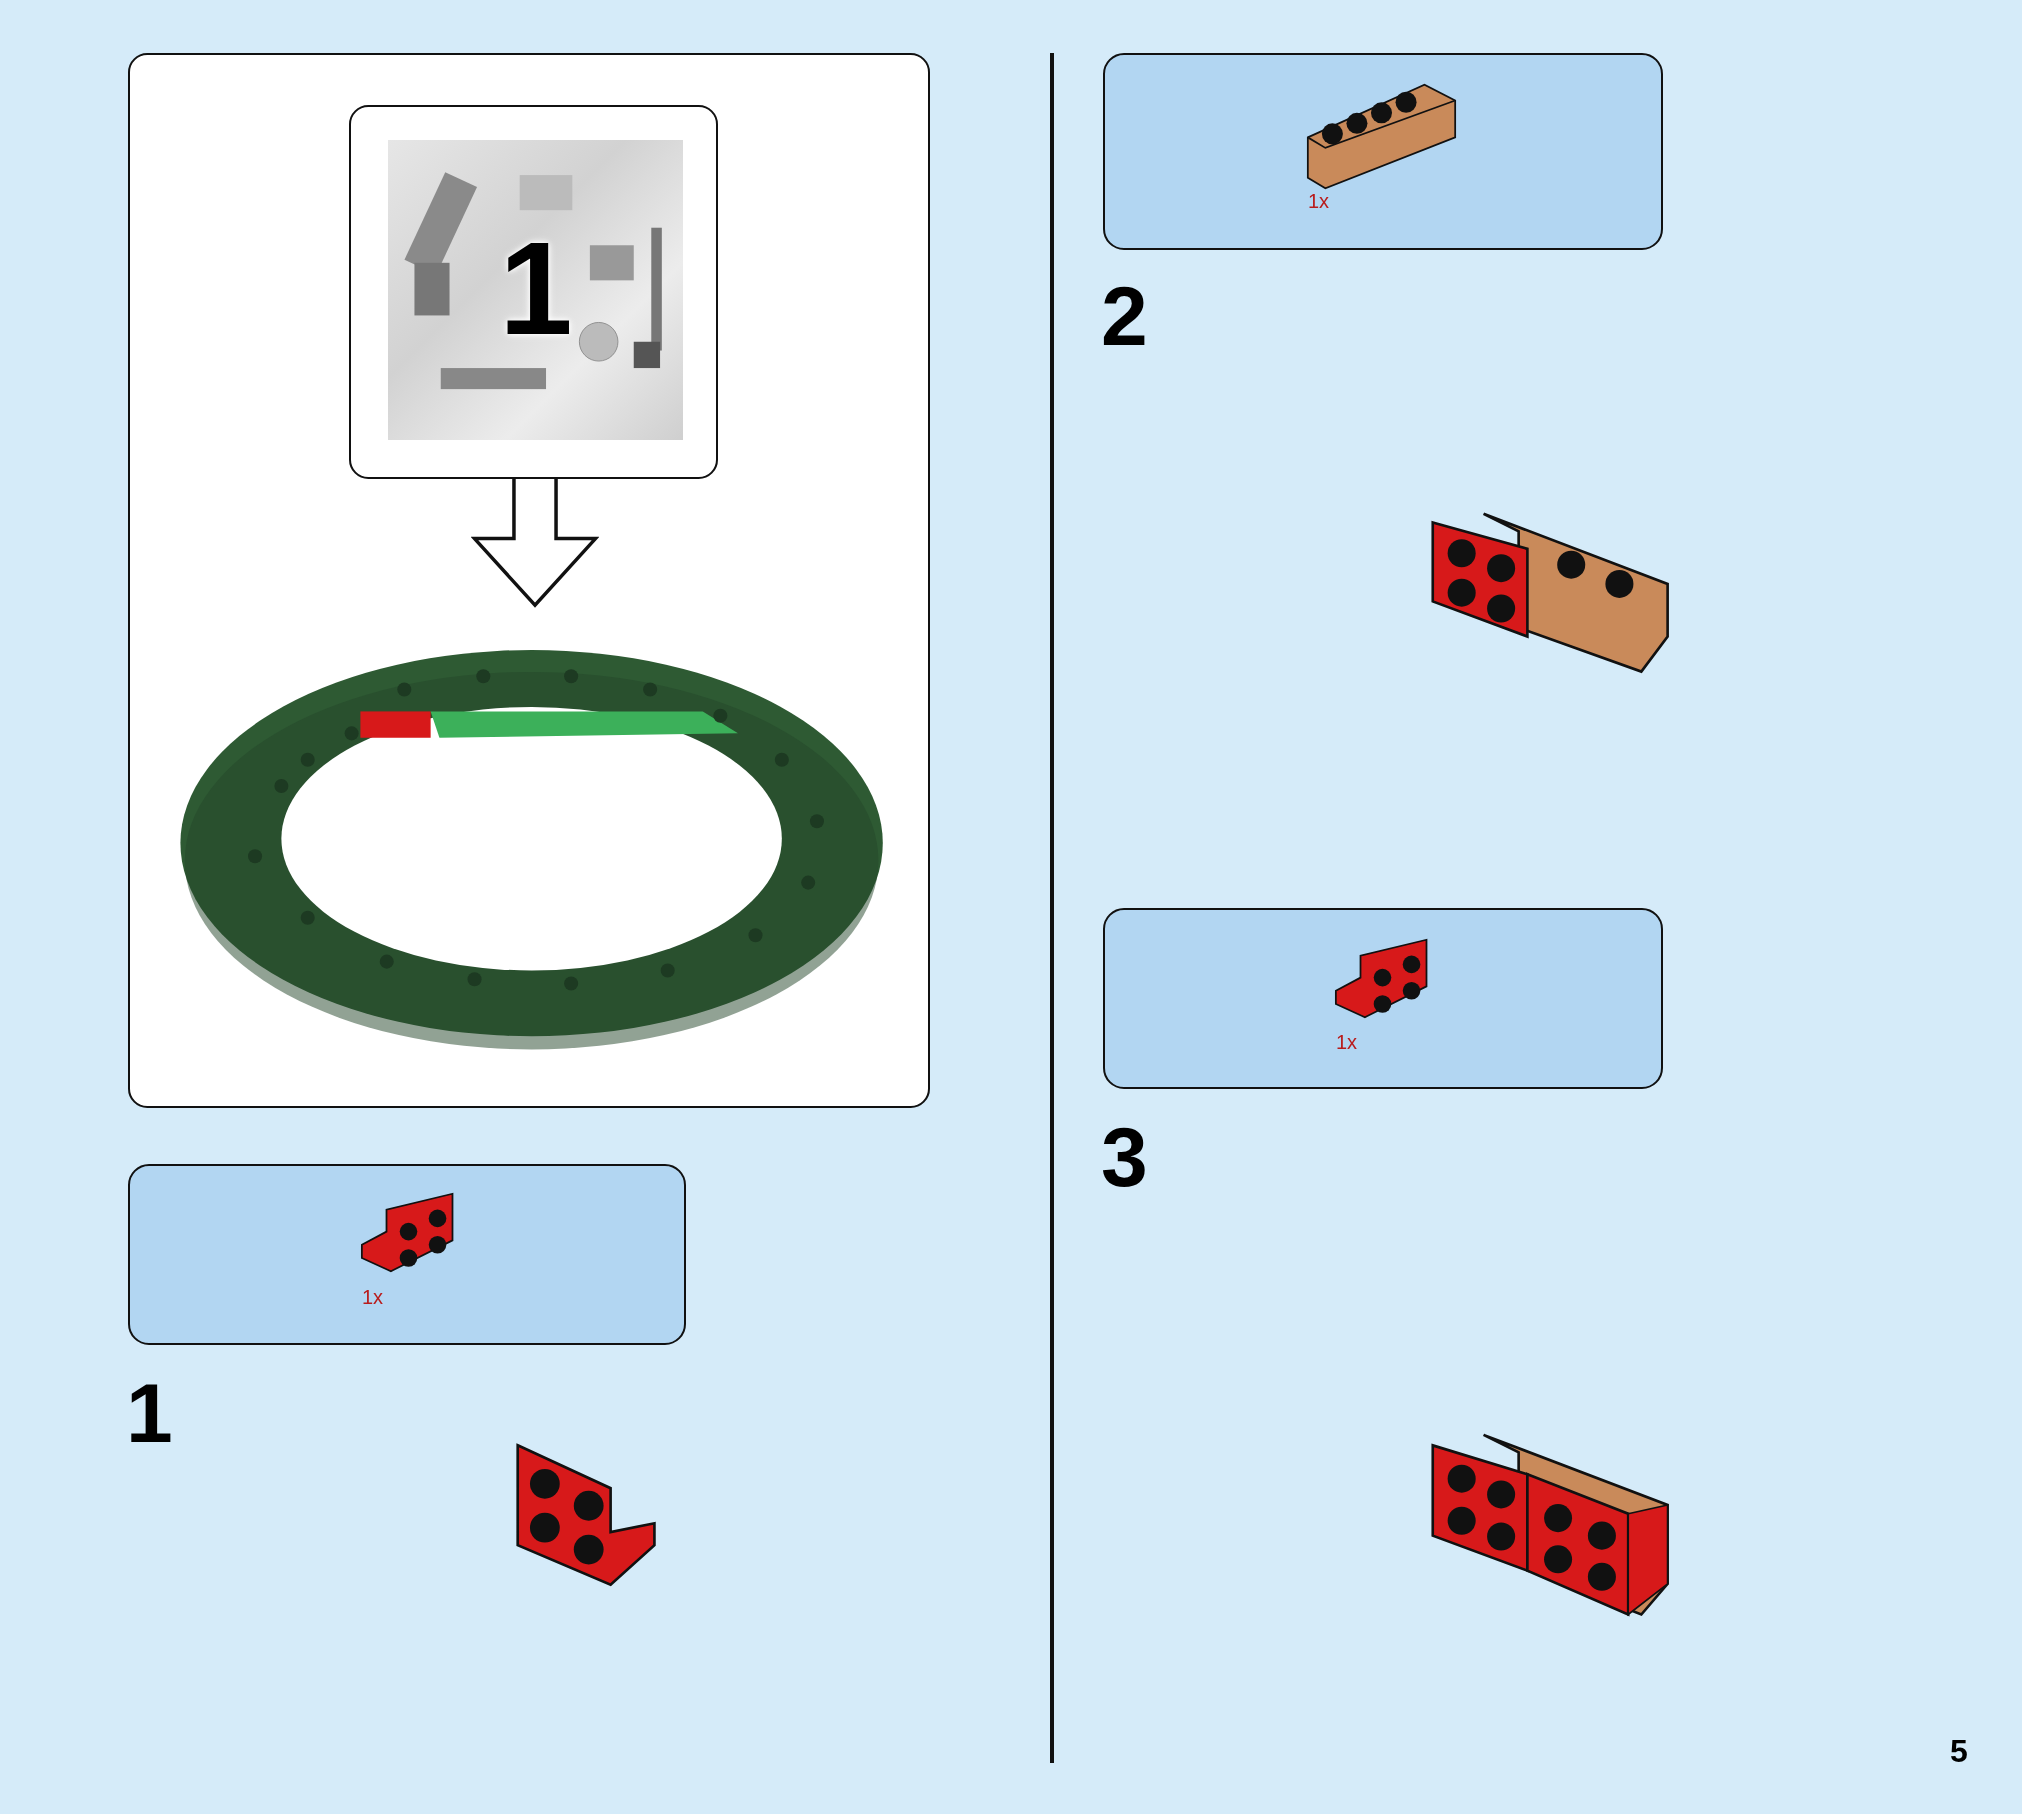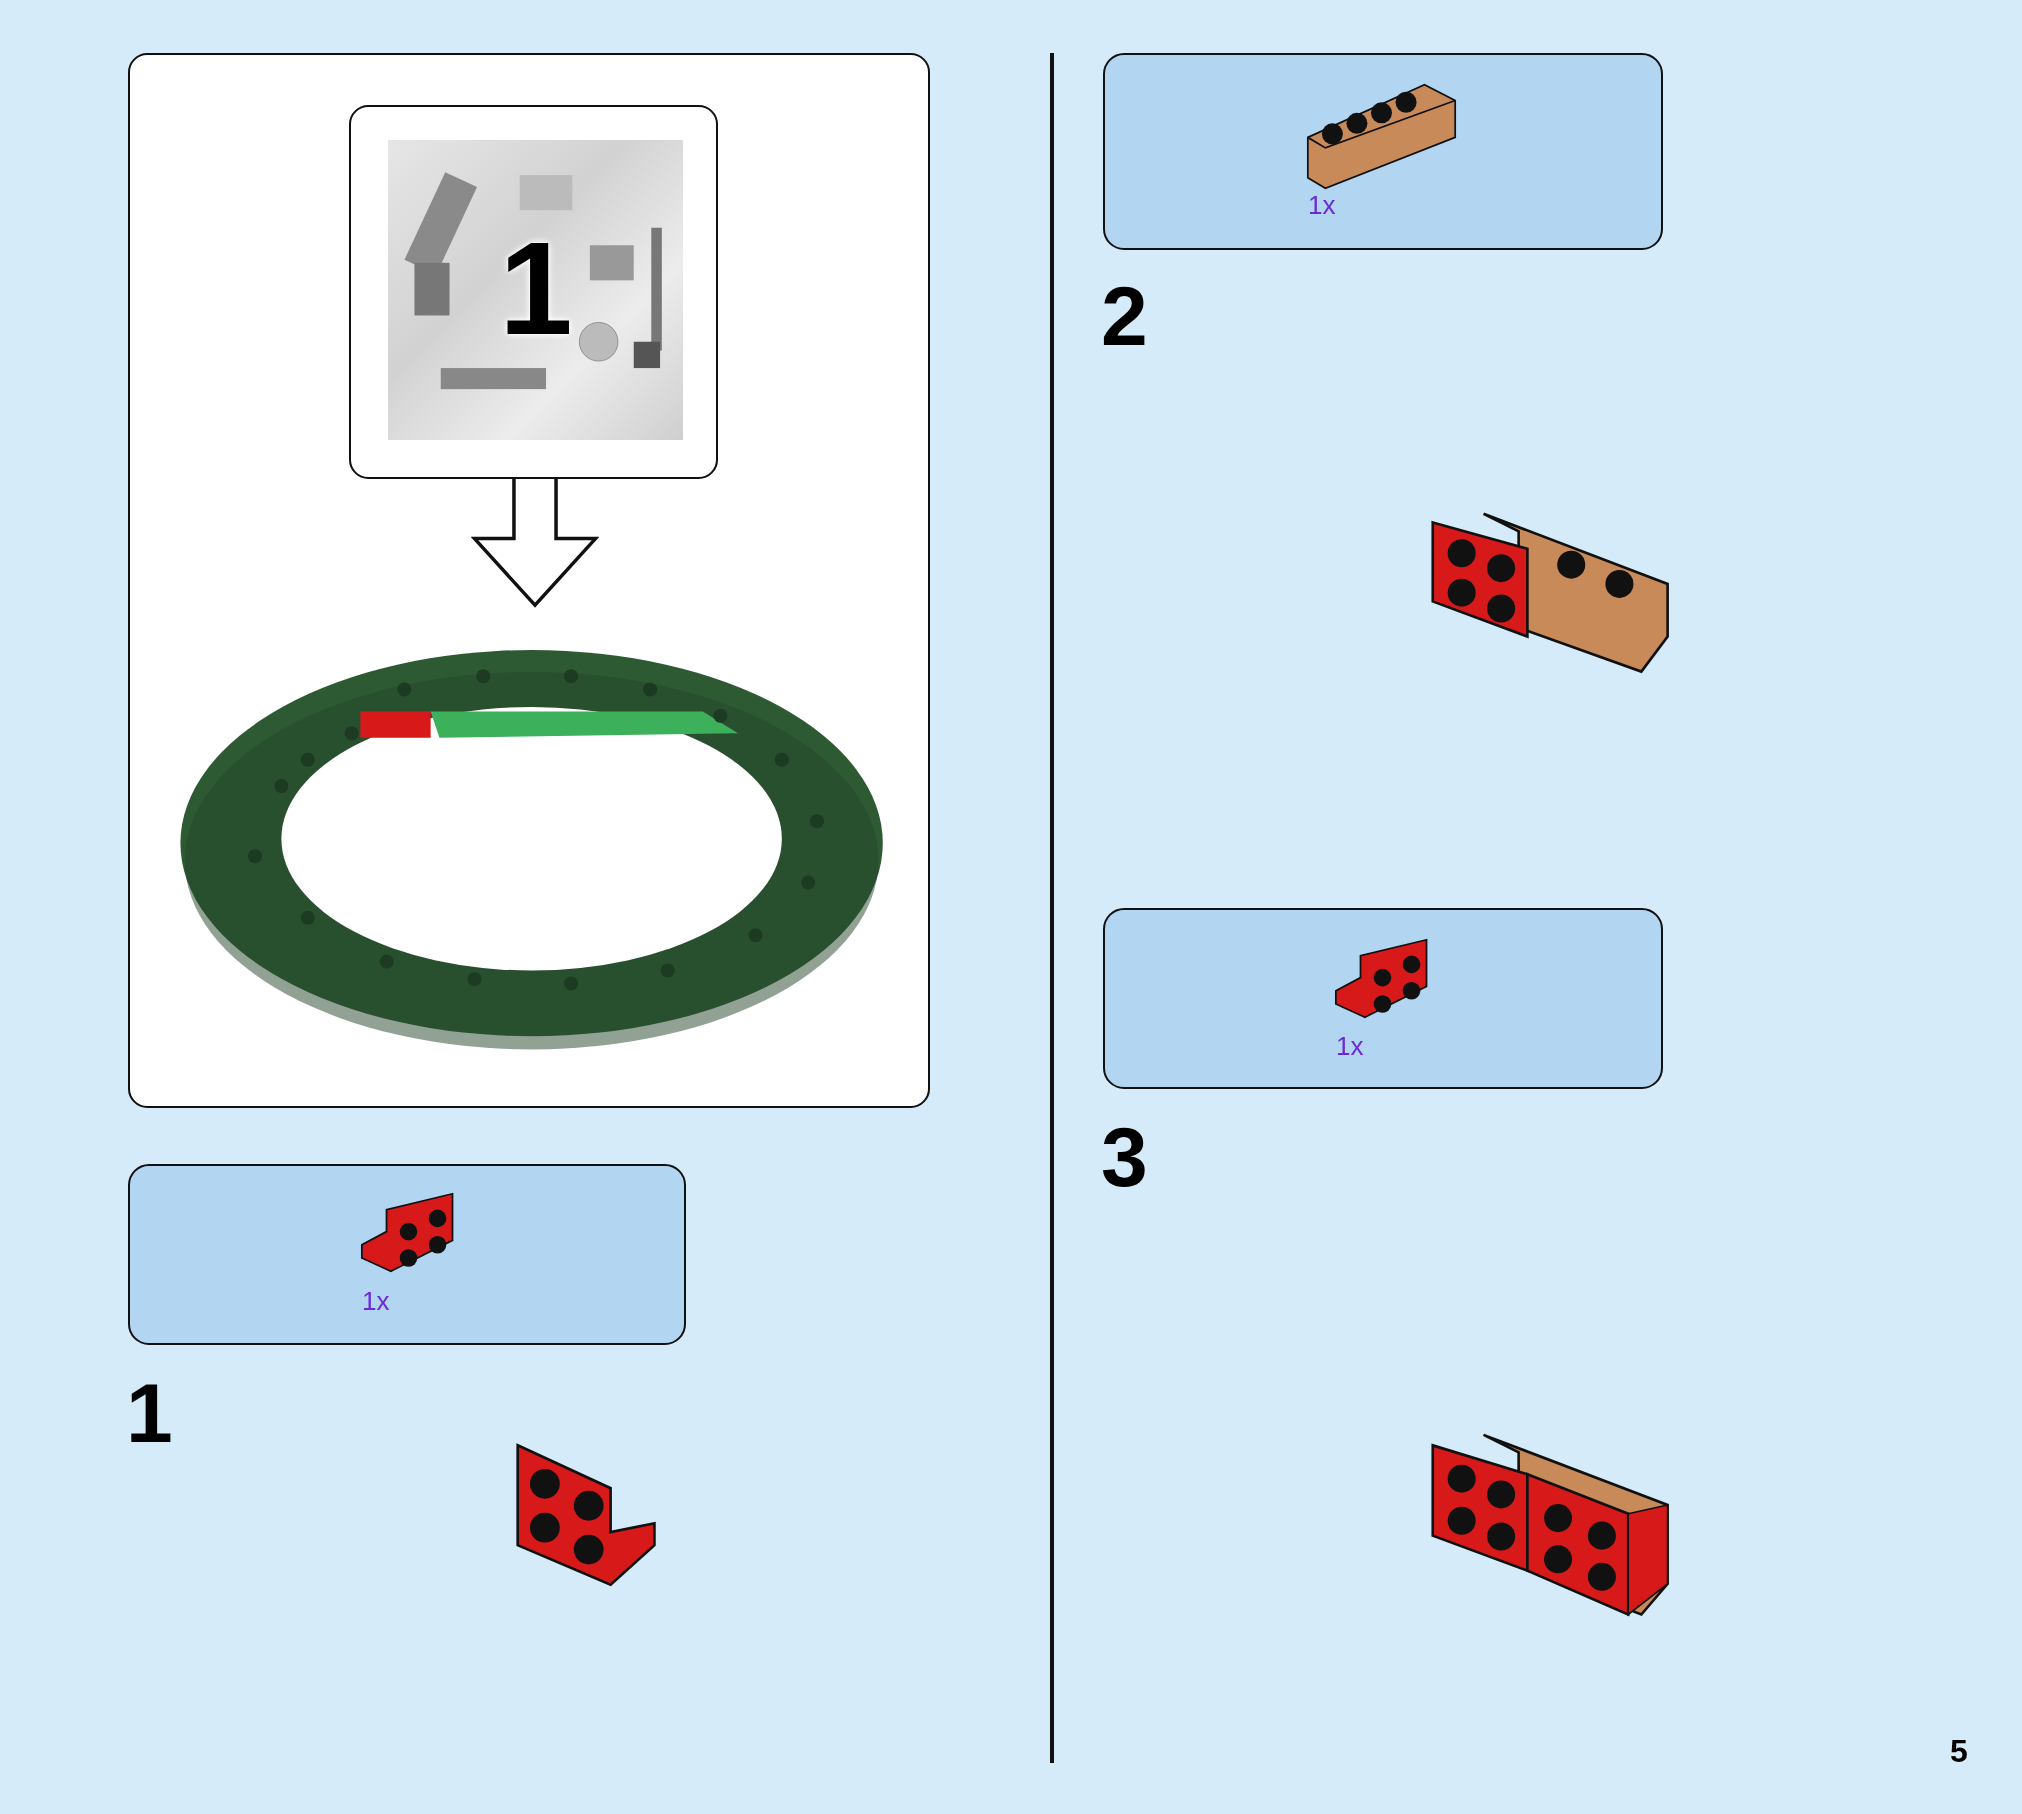--- a/index.html
+++ b/index.html
@@ -3,21 +3,21 @@
 <meta charset="utf-8">
 <style>
   html,body{margin:0;padding:0;}
   body{width:2022px;height:1814px;background:#d5ebf9;position:relative;overflow:hidden;font-family:"Liberation Sans",sans-serif;}
   .abs{position:absolute;}
   .bag-panel{left:128px;top:53px;width:802px;height:1055px;background:#fff;border:2.6px solid #111;border-radius:19.3px;box-sizing:border-box;}
   .bag-box{left:349px;top:105px;width:369px;height:374px;background:#fff;border:2.6px solid #111;border-radius:19.3px;box-sizing:border-box;}
   .bag{left:388px;top:140px;width:295px;height:300px;background:linear-gradient(135deg,#e6e6e6,#d2d2d2 40%,#ececec 70%,#cfcfcf);}
   .bag-num{left:492px;top:219px;width:88px;height:140px;font-weight:bold;font-size:132px;line-height:140px;text-align:center;color:#000;text-shadow:0 0 5.3px #fff,0 0 8.8px #fff;}
   .callout{background:#b2d6f2;border:2.6px solid #111;border-radius:21px;box-sizing:border-box;}
-  .qty{font-size:26px;color:#6d28d9;}
+  .qty{font-size:20px;color:#b91c1c;}
   .step-num{font-weight:bold;font-size:84px;line-height:88px;color:#000;}
   .divider{left:1050px;top:53px;width:3.5px;height:1710px;background:#111;}
   .page-num{left:1950px;top:1733px;font-weight:bold;font-size:32px;color:#000;}
 </style>
 </head>
 <body>
 
 <div class="abs bag-panel"></div>
 <div class="abs bag-box"></div>
 <div class="abs bag">

